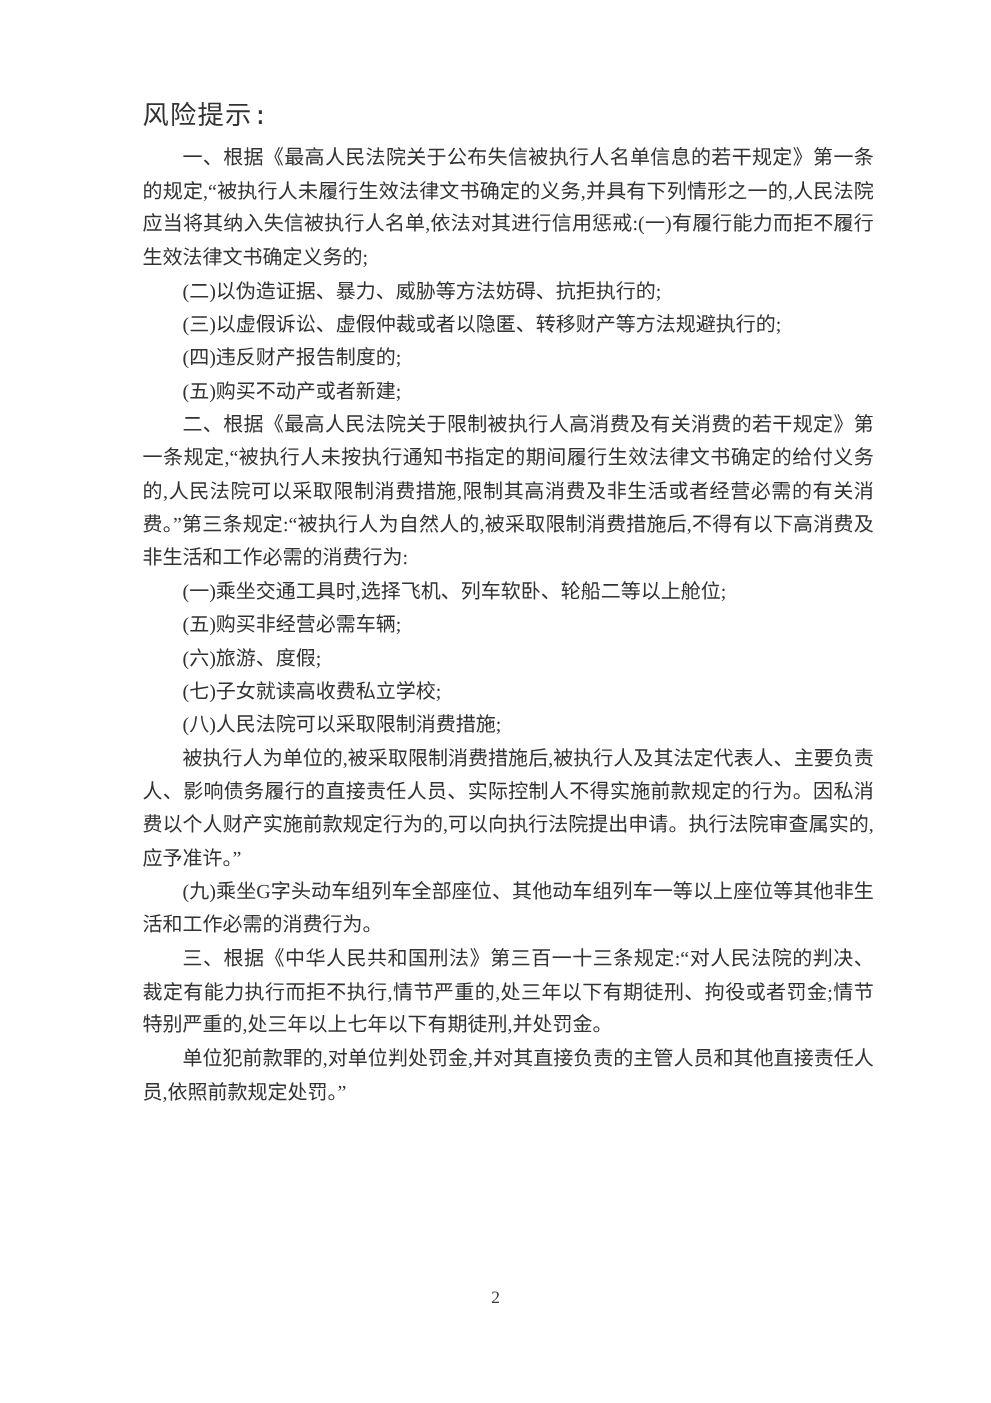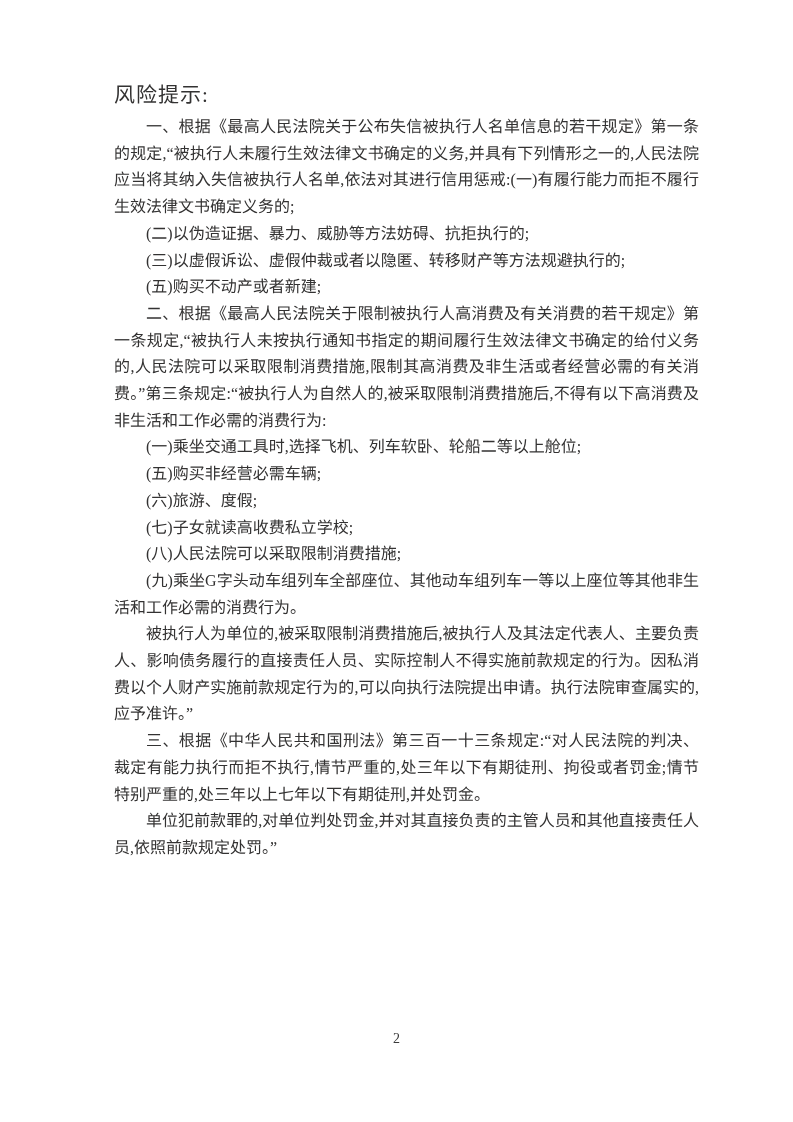--- a/index.html
+++ b/index.html
@@ -21,20 +21,21 @@
     left: 114px;
     top: 80px;
     width: 585px;
   }
   .doc-title {
     margin: 0 0 4px 0;
     font-size: 21px;
     line-height: 30px;
     font-weight: normal;
     letter-spacing: 1px;
+    font-family: Liberation Mono, monospace;
   }
   .content p {
     margin: 0;
     font-size: 16px;
     line-height: 26.7px;
     text-align: justify;
     text-justify: inter-ideograph;
     text-indent: 2em;
     word-break: normal;
   }
@@ -50,26 +51,27 @@
 </style>
 </head>
 <body>
 
 <div class="page">
   <div class="content">
     <h1 class="doc-title">风险提示:</h1>
     <p>一、根据《最高人民法院关于公布失信被执行人名单信息的若干规定》第一条的规定,“被执行人未履行生效法律文书确定的义务,并具有下列情形之一的,人民法院应当将其纳入失信被执行人名单,依法对其进行信用惩戒:(一)有履行能力而拒不履行生效法律文书确定义务的;</p>
     <p>(二)以伪造证据、暴力、威胁等方法妨碍、抗拒执行的;</p>
     <p>(三)以虚假诉讼、虚假仲裁或者以隐匿、转移财产等方法规避执行的;</p>
+    <p>(四)违反财产报告制度的;</p>
     <p>(五)购买不动产或者新建;</p>
     <p>二、根据《最高人民法院关于限制被执行人高消费及有关消费的若干规定》第一条规定,“被执行人未按执行通知书指定的期间履行生效法律文书确定的给付义务的,人民法院可以采取限制消费措施,限制其高消费及非生活或者经营必需的有关消费。”第三条规定:“被执行人为自然人的,被采取限制消费措施后,不得有以下高消费及非生活和工作必需的消费行为:</p>
     <p>(一)乘坐交通工具时,选择飞机、列车软卧、轮船二等以上舱位;</p>
     <p>(五)购买非经营必需车辆;</p>
     <p>(六)旅游、度假;</p>
     <p>(七)子女就读高收费私立学校;</p>
     <p>(八)人民法院可以采取限制消费措施;</p>
+    <p>被执行人为单位的,被采取限制消费措施后,被执行人及其法定代表人、主要负责人、影响债务履行的直接责任人员、实际控制人不得实施前款规定的行为。因私消费以个人财产实施前款规定行为的,可以向执行法院提出申请。执行法院审查属实的,应予准许。”</p>
     <p>(九)乘坐G字头动车组列车全部座位、其他动车组列车一等以上座位等其他非生活和工作必需的消费行为。</p>
-    <p>被执行人为单位的,被采取限制消费措施后,被执行人及其法定代表人、主要负责人、影响债务履行的直接责任人员、实际控制人不得实施前款规定的行为。因私消费以个人财产实施前款规定行为的,可以向执行法院提出申请。执行法院审查属实的,应予准许。”</p>
     <p>三、根据《中华人民共和国刑法》第三百一十三条规定:“对人民法院的判决、裁定有能力执行而拒不执行,情节严重的,处三年以下有期徒刑、拘役或者罚金;情节特别严重的,处三年以上七年以下有期徒刑,并处罚金。</p>
     <p>单位犯前款罪的,对单位判处罚金,并对其直接负责的主管人员和其他直接责任人员,依照前款规定处罚。”</p>
   </div>
   <div class="page-footer">2</div>
 </div>
 
 </body></html>

